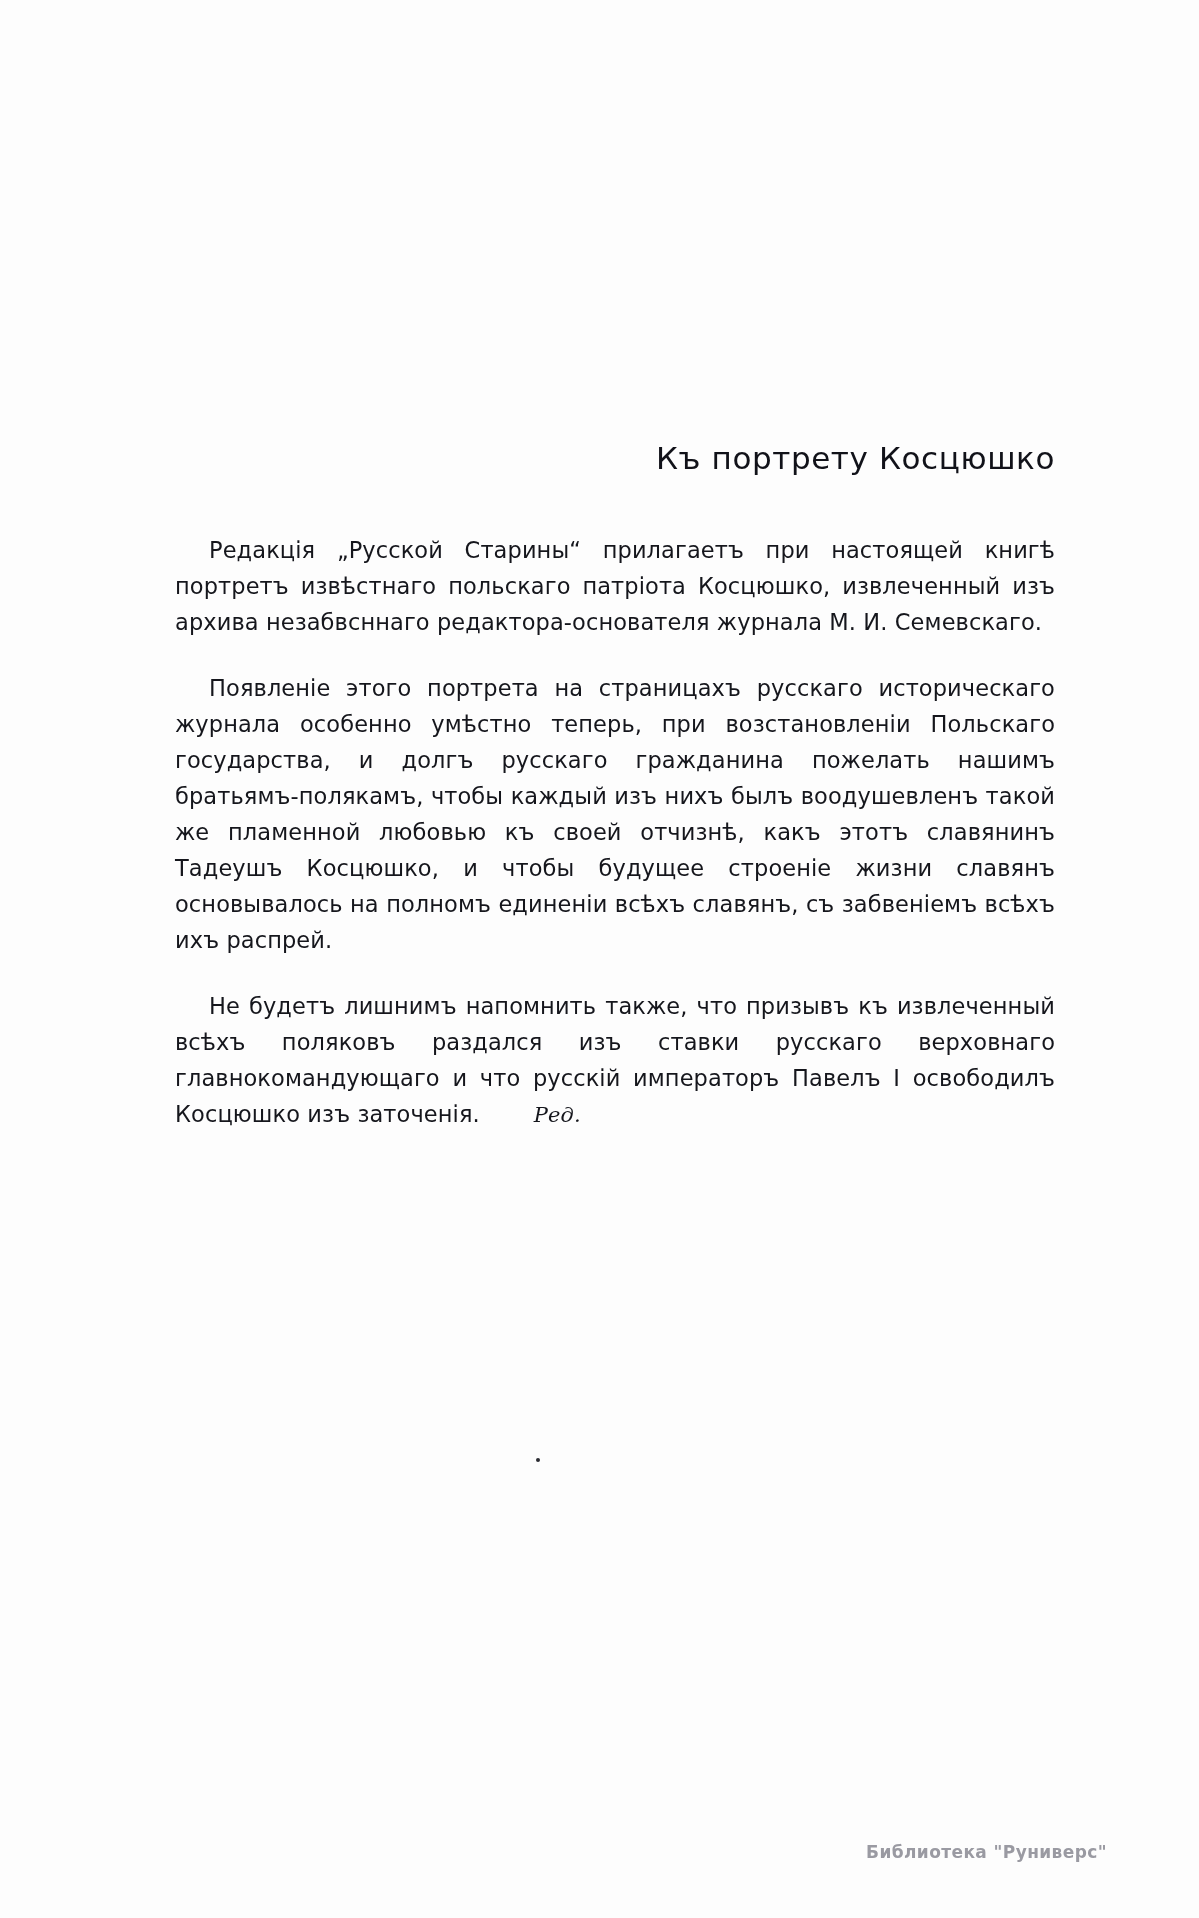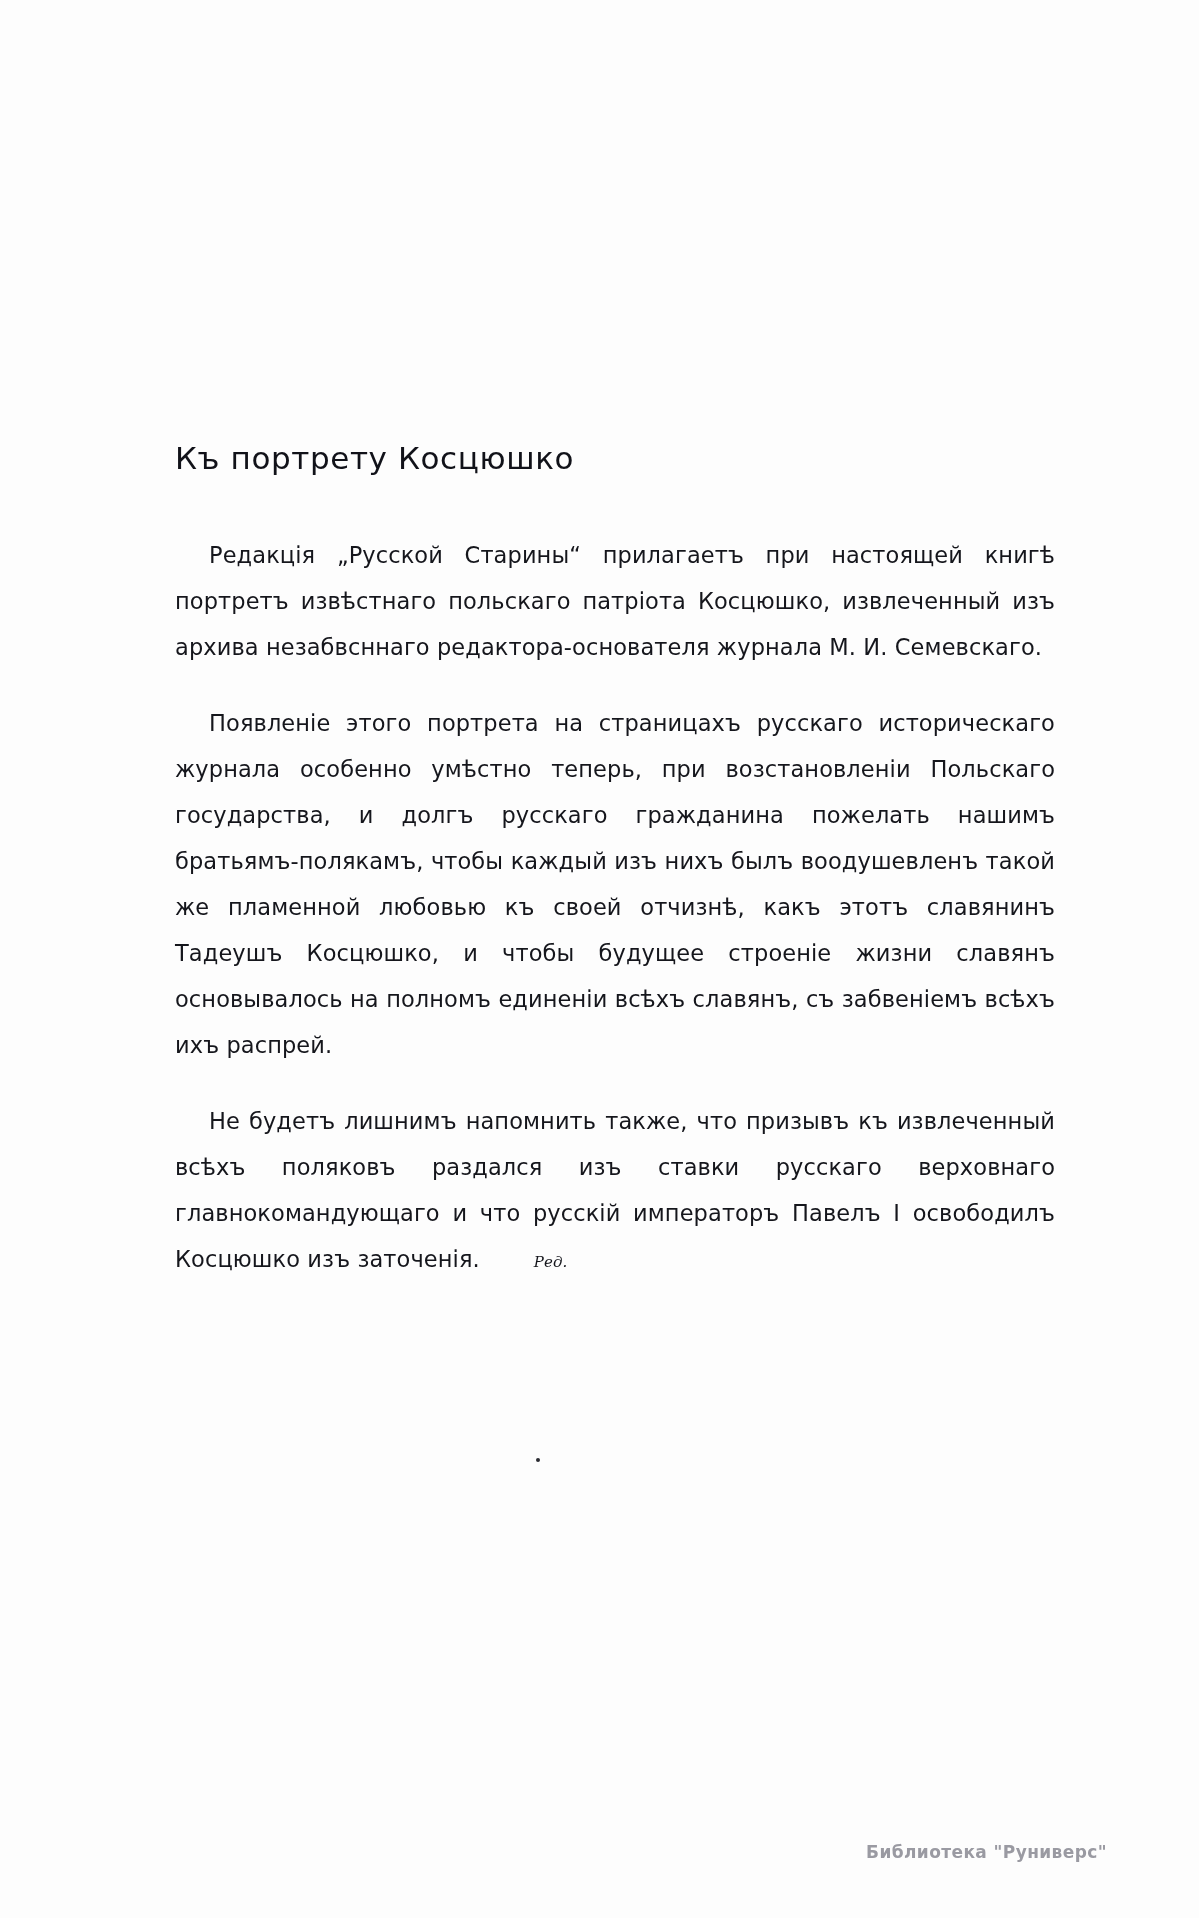--- a/index.html
+++ b/index.html
@@ -24,45 +24,45 @@
     position: absolute;
     left: 175px;
     top: 440px;
     width: 880px;
   }
   .page-title {
     font-family: "DejaVu Sans", sans-serif;
     font-size: 31px;
     font-weight: 400;
     letter-spacing: 0.6px;
-    text-align: left;
+    text-align: right;
     margin: 0 0 56px 0;
     color: #111219;
   }
   .para {
     font-family: "DejaVu Sans", sans-serif;
     font-size: 22.5px;
-    line-height: 46px;
+    line-height: 36px;
     color: #15161c;
     margin: 0 0 30px 0;
     text-align: justify;
     text-justify: inter-word;
     letter-spacing: 0.1px;
   }
   .para:last-of-type {
     margin-bottom: 0;
   }
   .para .indent {
     display: inline-block;
     width: 34px;
   }
   .signature {
     font-style: italic;
     font-family: "DejaVu Serif", serif;
-    font-size: 15px;
+    font-size: 21px;
     padding-left: 54px;
     white-space: nowrap;
   }
   .dot-mark {
     position: absolute;
     left: 536px;
     top: 1458px;
     width: 4px;
     height: 4px;
     background: #2a2b31;

